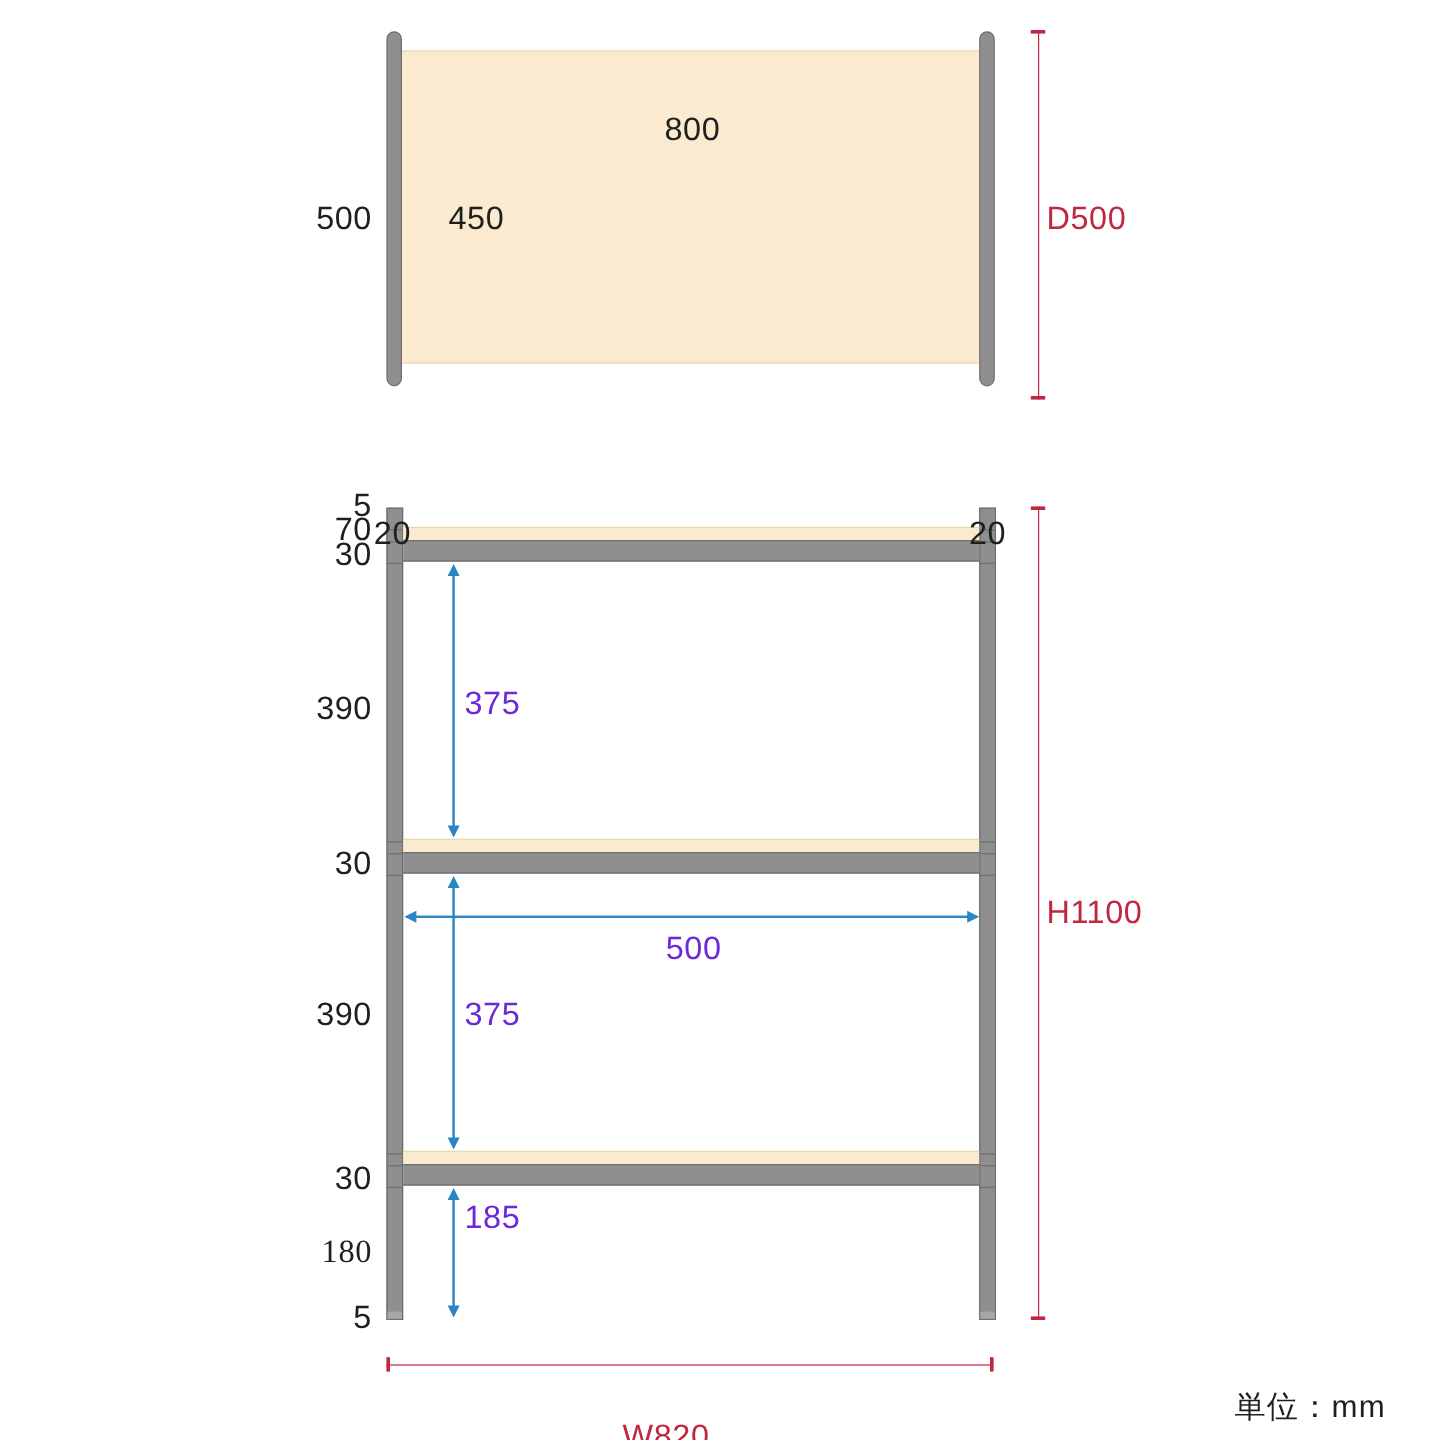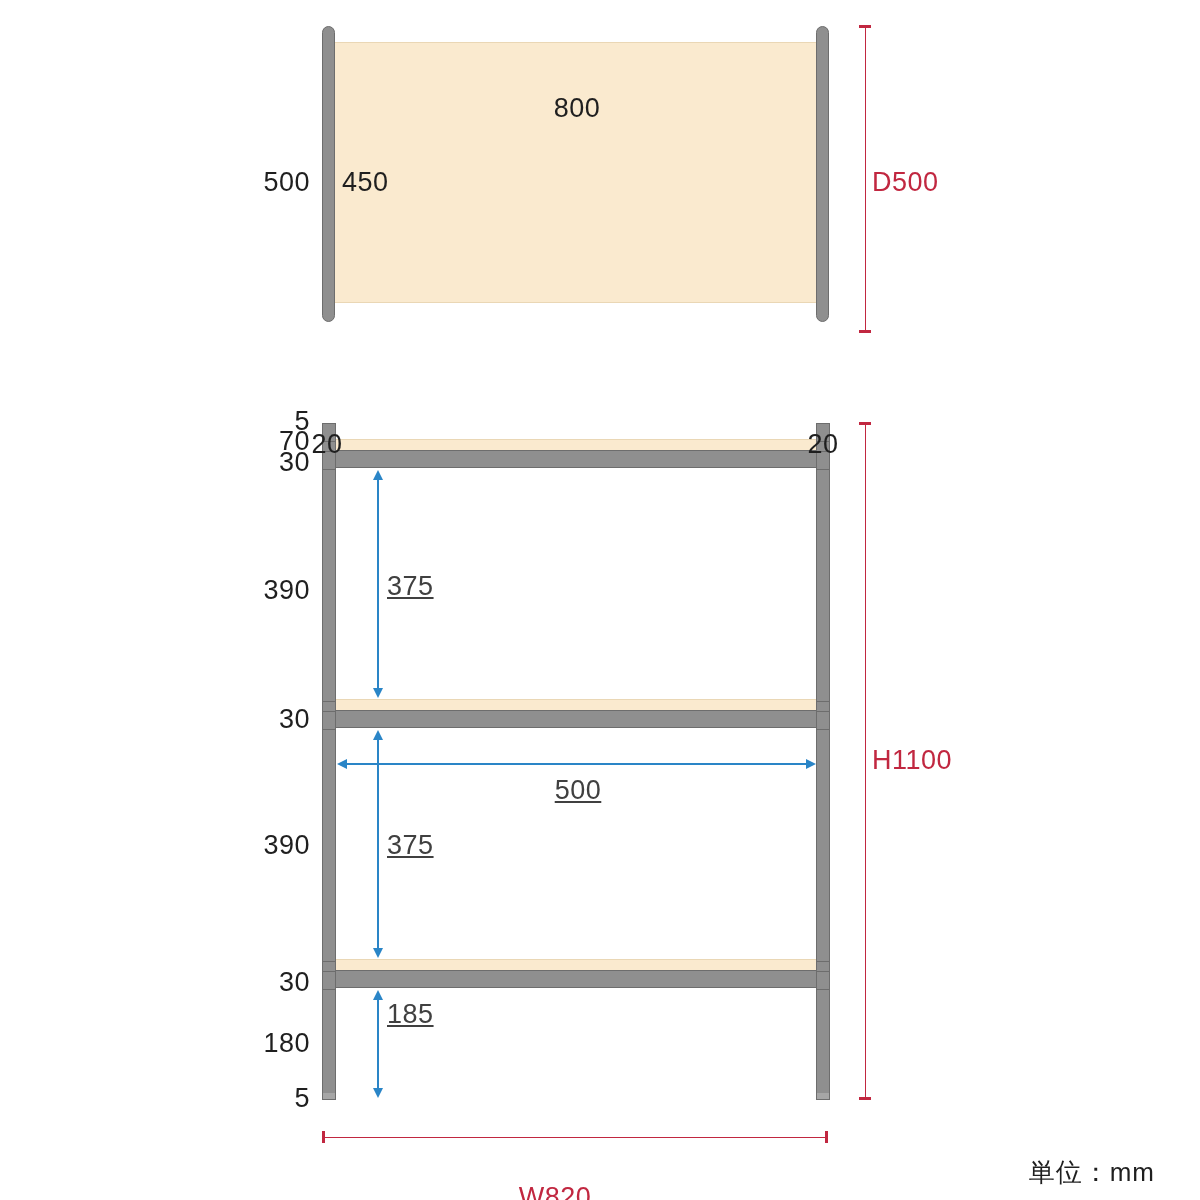--- a/index.html
+++ b/index.html
@@ -5,21 +5,21 @@
   html,body{margin:0;padding:0;background:#ffffff;}
   .canvas{
     position:relative;width:1200px;height:1200px;background:#ffffff;overflow:hidden;
     font-family:"Liberation Sans","DejaVu Sans",sans-serif;
   }
   .lbl{
     position:absolute;height:28px;line-height:28px;font-size:27px;letter-spacing:0.5px;
     color:#1f1f1f;white-space:nowrap;
   }
   .lbl.red{color:#c12740;}
-  .lbl.blue{color:#404040;text-decoration:underline;}
+  .lbl.blue{color:#6d28d9;}
   .ta-c{text-align:center;margin-top:40px;}
   .ta-r{text-align:right;}
   
   .board-top{
     position:absolute;left:329px;top:42px;width:493px;height:261px;
     background:#faeacf;border:1px solid #ead7b5;box-sizing:border-box;
   }
   .post-cap{
     position:absolute;top:26px;width:13px;height:296px;border-radius:7px;
     background:#8f8f8f;border:1px solid #6d6d6d;box-sizing:border-box;
@@ -68,21 +68,21 @@
 <body>
 
 <div class="canvas">
 
   <div class="board-top"></div>
   <div class="post-cap" style="left:322px;"></div>
   <div class="post-cap" style="left:816px;"></div>
 
   <span class="lbl ta-c" style="left:527px;top:54px;width:100px;">800</span>
   <span class="lbl ta-r" style="left:240px;top:168px;width:70px;">500</span>
-  <span class="lbl" style="left:342px;top:168px;width:70px;">450</span>
+  <span class="lbl" style="left:362px;top:168px;width:70px;text-align:center;">450</span>
 
   <div class="rdim-v" style="left:858px;top:25px;height:308px;">
     <div class="line"></div>
   </div>
   <span class="lbl red" style="left:872px;top:168px;">D500</span>
 
   <div class="post" style="left:322px;">
     <div class="tick" style="top:17px"></div>
       <div class="tick" style="top:27px"></div>
       <div class="tick" style="top:45px"></div>
@@ -119,21 +119,21 @@
   <span class="lbl ta-c" style="left:297px;top:390px;width:60px;">20</span>
   <span class="lbl ta-c" style="left:793px;top:390px;width:60px;">20</span>
 
   <span class="lbl ta-r" style="left:230px;top:407px;width:80px;">5</span>
   <span class="lbl ta-r" style="left:230px;top:427px;width:80px;">70</span>
   <span class="lbl ta-r" style="left:230px;top:448px;width:80px;">30</span>
   <span class="lbl ta-r" style="left:230px;top:576px;width:80px;">390</span>
   <span class="lbl ta-r" style="left:230px;top:705px;width:80px;">30</span>
   <span class="lbl ta-r" style="left:230px;top:831px;width:80px;">390</span>
   <span class="lbl ta-r" style="left:230px;top:968px;width:80px;">30</span>
-  <span class="lbl ta-r" style="left:230px;top:1029px;width:80px;">180</span>
+  <span class="lbl ta-r" style="left:230px;top:1029px;width:80px;font-family:Liberation Serif, serif;">180</span>
   <span class="lbl ta-r" style="left:230px;top:1084px;width:80px;">5</span>
 
   <div class="varrow" style="left:372px;top:470px;height:228px;">
       <div class="line"></div>
     </div>
   <span class="lbl blue" style="left:387px;top:572px;">375</span>
 
   <div class="varrow" style="left:372px;top:730px;height:228px;">
       <div class="line"></div>
     </div>

